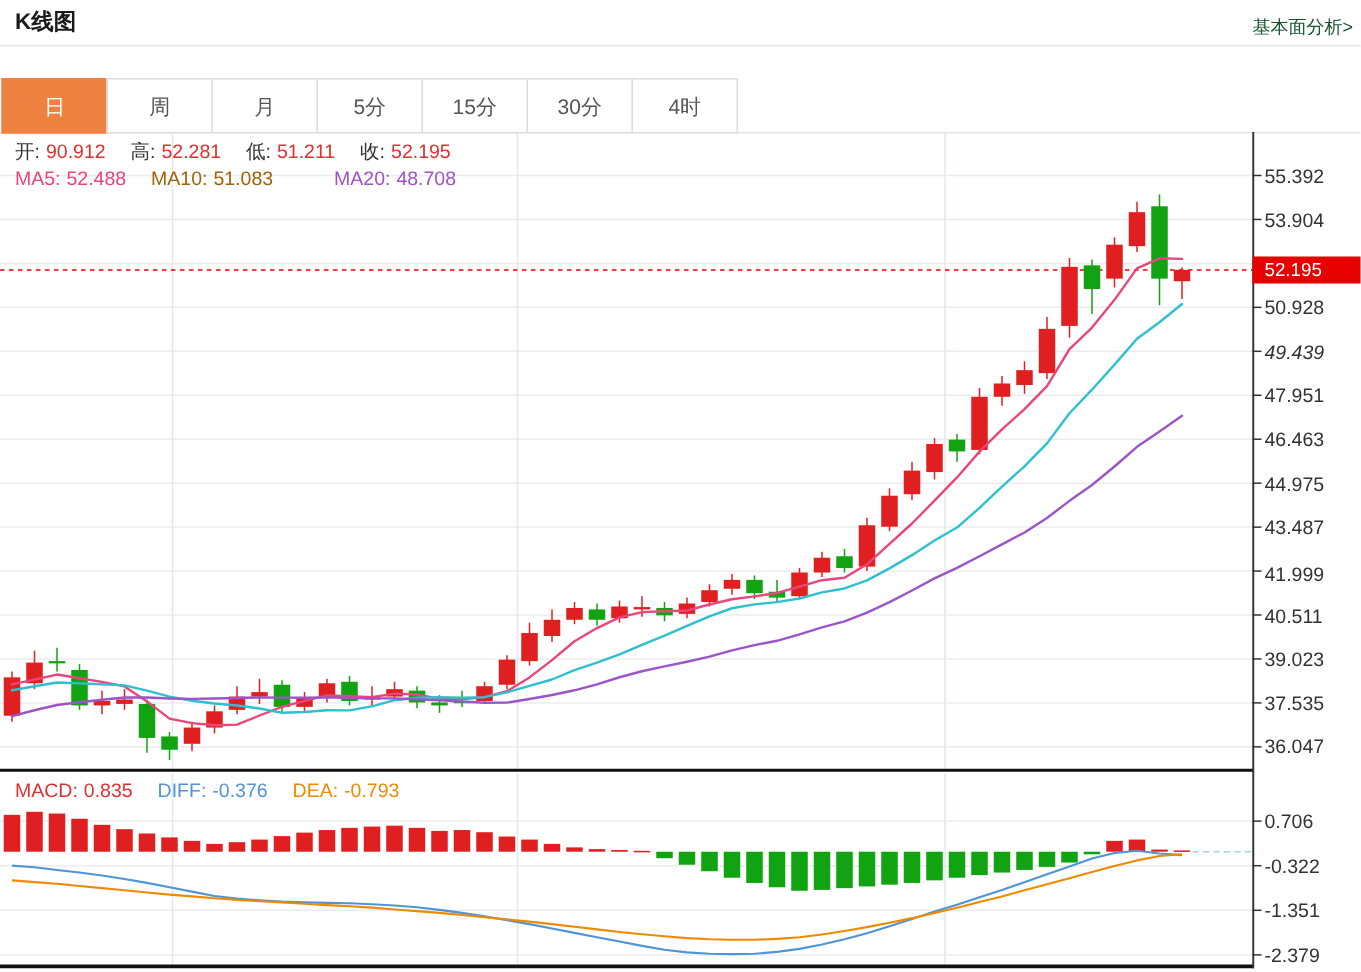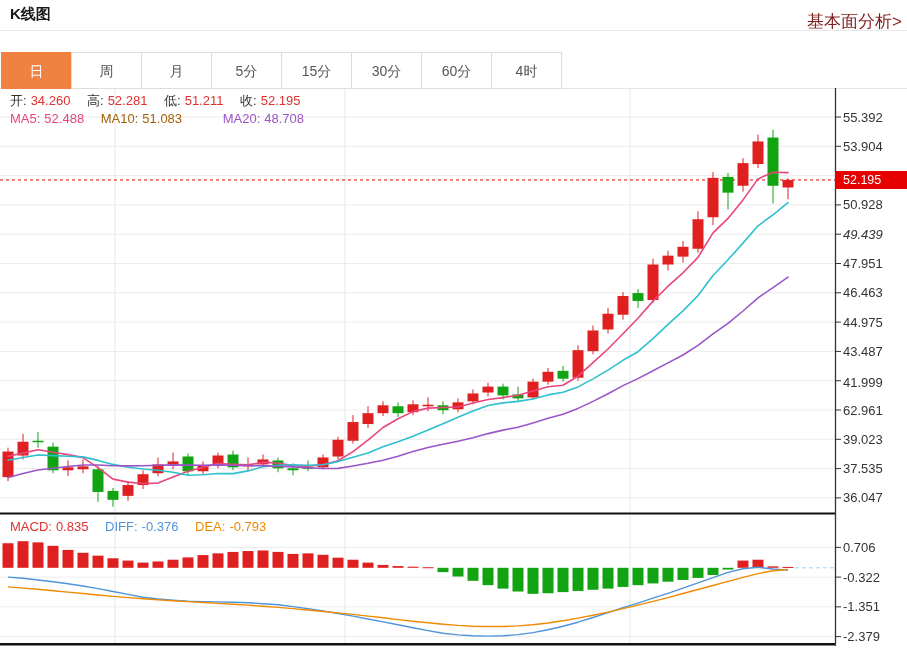--- a/index.html
+++ b/index.html
@@ -1,19 +1,19 @@
 <!DOCTYPE html>
 <html><head>
 <meta charset="utf-8">
 <style>
   html,body{margin:0;padding:0;}
   body{width:907px;height:648px;position:relative;overflow:hidden;background:#fff;
        font-family:"Liberation Sans","DejaVu Sans",sans-serif;}
   .page-title{position:absolute;left:10px;top:5px;font-size:15px;font-weight:bold;color:#1a1a1a;z-index:3;}
-  .header-link{position:absolute;right:5px;top:10px;font-size:17px;color:#7f1d1d;cursor:pointer;z-index:3;}
+  .header-link{position:absolute;right:5px;top:10px;font-size:12px;color:#14532d;cursor:pointer;z-index:3;}
   .header-divider{position:absolute;left:0;top:30px;width:907px;height:1px;background:#e8e8e8;}
   .tabs{position:absolute;left:2px;top:52px;display:flex;z-index:3;}
   .tab{width:71px;height:37px;line-height:36px;text-align:center;font-size:14px;color:#555;
        background:#fff;border:1px solid #ddd;margin-left:-1px;box-sizing:border-box;cursor:pointer;}
   .tab.active{background:#ef8240;border-color:#ef8240;color:#fff;}
   #chart{position:absolute;left:0;top:0;z-index:1;}
   .info-row{position:absolute;left:10px;font-size:13px;white-space:nowrap;z-index:3;}
   .ohlc-row{top:92px;}
   .ma-row{top:111px;}
   .macd-row{top:519px;}
@@ -37,21 +37,20 @@
 <div class="header-link">基本面分析&gt;</div>
 <div class="header-divider"></div>
 
 <div class="tabs" id="tabs">
     <div class="tab active">日</div>
     <div class="tab">周</div>
     <div class="tab">月</div>
     <div class="tab">5分</div>
     <div class="tab">15分</div>
     <div class="tab">30分</div>
-    <div class="tab">60分</div>
     <div class="tab">4时</div>
   </div>
 
 <svg id="chart" width="907" height="648">
     <g>
       <line x1="0" y1="117" x2="835" y2="117" stroke="#ececec" stroke-width="1"></line>
       <line x1="0" y1="146.29848539674333" x2="835" y2="146.29848539674333" stroke="#ececec" stroke-width="1"></line>
       <line x1="0" y1="175.5969707934868" x2="835" y2="175.5969707934868" stroke="#ececec" stroke-width="1"></line>
       <line x1="0" y1="204.8954561902301" x2="835" y2="204.8954561902301" stroke="#ececec" stroke-width="1"></line>
       <line x1="0" y1="234.21363142930988" x2="835" y2="234.21363142930988" stroke="#ececec" stroke-width="1"></line>
@@ -269,21 +268,21 @@
       <line x1="835" y1="468.60151460325665" x2="841" y2="468.60151460325665" stroke="#333333" stroke-width="1"></line>
       <line x1="835" y1="497.9" x2="841" y2="497.9" stroke="#333333" stroke-width="1"></line>
       <line x1="835" y1="547.4" x2="841" y2="547.4" stroke="#333333" stroke-width="1"></line>
       <line x1="835" y1="577.1236952998379" x2="841" y2="577.1236952998379" stroke="#333333" stroke-width="1"></line>
       <line x1="835" y1="606.8763047001621" x2="841" y2="606.8763047001621" stroke="#333333" stroke-width="1"></line>
       <line x1="835" y1="636.6" x2="841" y2="636.6" stroke="#333333" stroke-width="1"></line>
     </g>
   </svg>
 
 <div class="info-row ohlc-row">
-  <span class="pair"><span class="lab">开:</span><span class="val c-red">34.260</span></span>
+  <span class="pair"><span class="lab">开:</span><span class="val c-red">90.912</span></span>
   <span class="pair"><span class="lab">高:</span><span class="val c-red">52.281</span></span>
   <span class="pair"><span class="lab">低:</span><span class="val c-red">51.211</span></span>
   <span class="pair"><span class="lab">收:</span><span class="val c-red">52.195</span></span>
 </div>
 
 <div class="info-row ma-row">
   <span class="pair c-pink"><span>MA5:</span><span class="val">52.488</span></span>
   <span class="pair c-cyan"><span>MA10:</span><span class="val">51.083</span></span>
   <span class="pair c-purple"><span>MA20:</span><span class="val">48.708</span></span>
 </div>
@@ -297,21 +296,21 @@
 <div id="y-labels">
     <div class="y-label" style="top: 109.5px;">55.392</div>
     <div class="y-label" style="top: 138.798px;">53.904</div>
     <div class="y-label" style="top: 197.395px;">50.928</div>
     <div class="y-label" style="top: 226.714px; font-style: italic;">49.439</div>
     <div class="y-label" style="top: 256.012px;">47.951</div>
     <div class="y-label" style="top: 285.311px;">46.463</div>
     <div class="y-label" style="top: 314.609px;">44.975</div>
     <div class="y-label" style="top: 343.908px;">43.487</div>
     <div class="y-label" style="top: 375px;">41.999</div>
-    <div class="y-label" style="top: 402.505px;">62.961</div>
+    <div class="y-label" style="top: 402.505px;">40.511</div>
     <div class="y-label" style="top: 431.803px;">39.023</div>
     <div class="y-label" style="top: 461.102px;">37.535</div>
     <div class="y-label" style="top: 490.4px;">36.047</div>
     <div class="y-label" style="top: 539.9px;">0.706</div>
     <div class="y-label" style="top: 569.624px;">-0.322</div>
     <div class="y-label" style="top: 599.376px;">-1.351</div>
     <div class="y-label" style="top: 629.1px;">-2.379</div>
   </div>
 <div class="price-tag" id="price-tag" style="top: 170.948px;">52.195</div>
 

